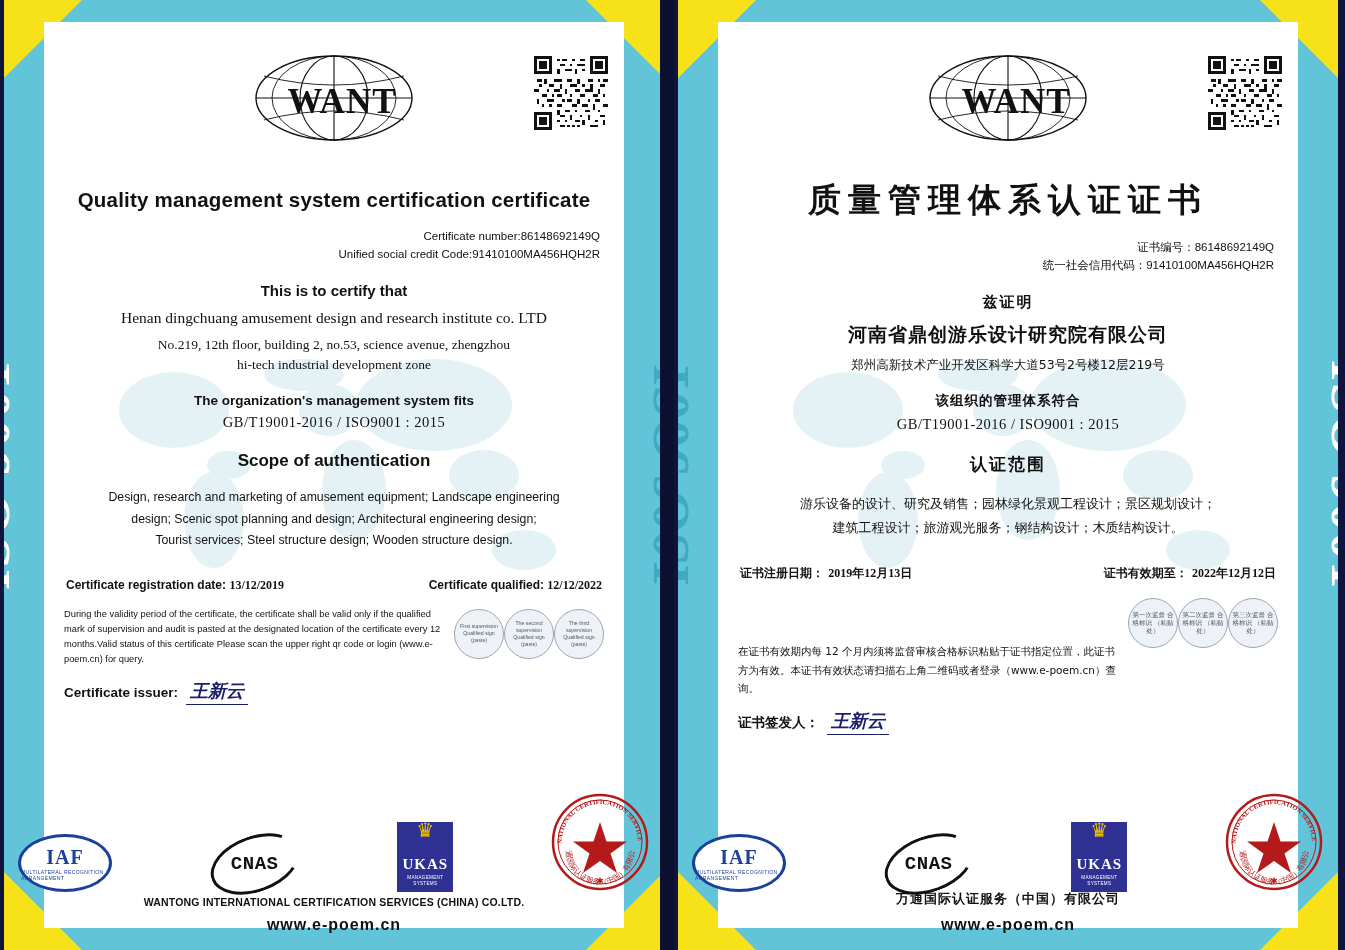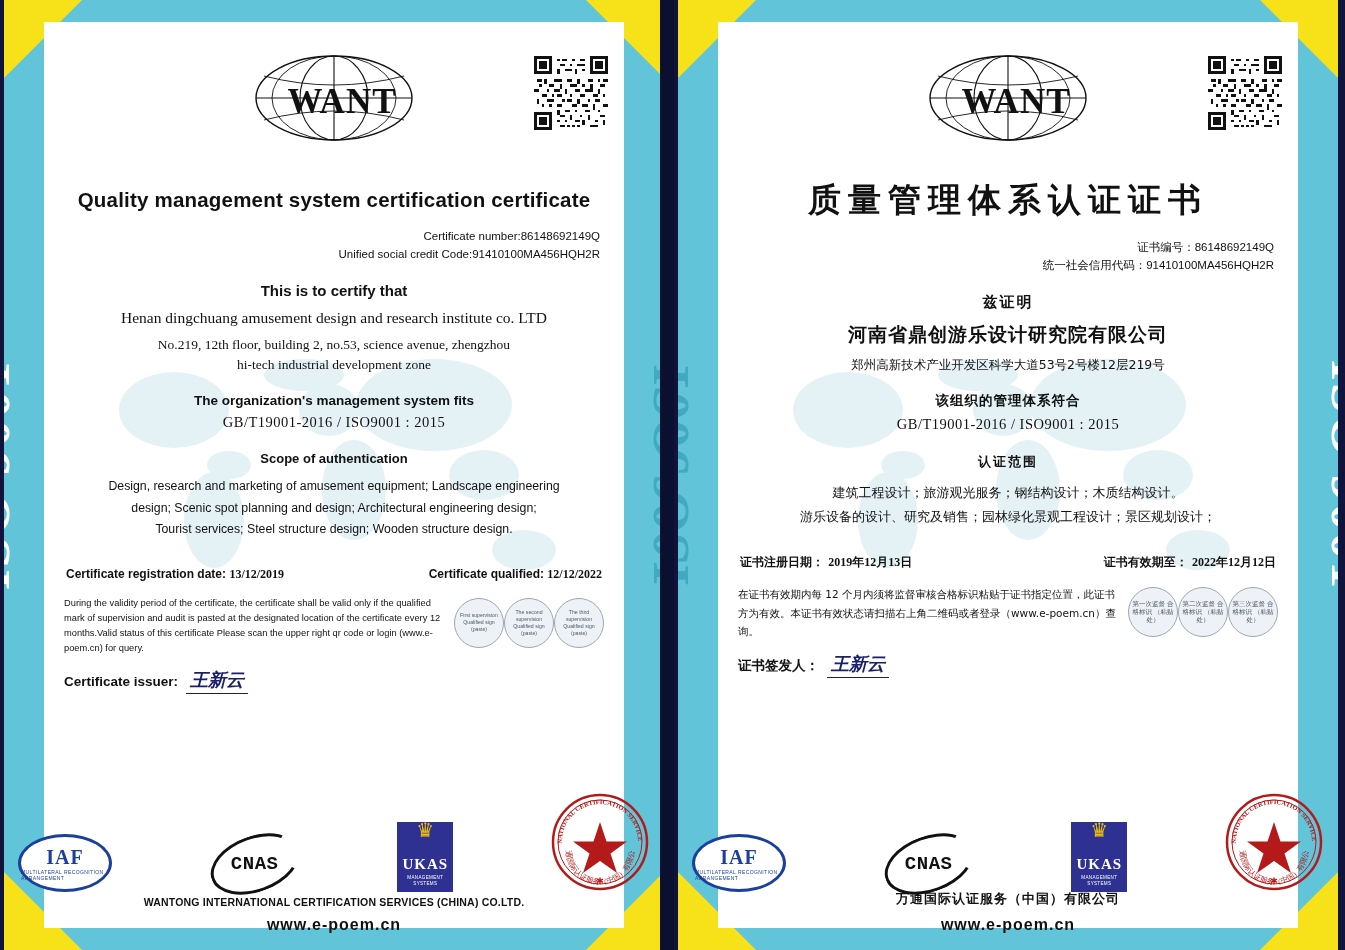--- a/index.html
+++ b/index.html
@@ -169,28 +169,28 @@
   .standard{
     margin-top:6px;
     font-family:"Liberation Serif", serif;
     font-size:14.5px;
     color:#111;
     letter-spacing:.5px;
   }
 
   .scope-title{
     margin-top:20px;
-    font-size:13px;
+    font-size:17px;
     font-weight:bold;
     color:#111;
   }
   .scope-title.cn{font-family:"DejaVu Sans", sans-serif;letter-spacing:2px;}
 
   .scope-body{
-    margin-top:10px;
+    margin-top:16px;
     font-family:"Liberation Sans", sans-serif;
     font-size:12.3px;
     line-height:1.75;
     color:#111;
   }
   .scope-body.cn{font-family:"DejaVu Sans", sans-serif;font-size:13px;line-height:1.8;}
 
   .dates{
     margin-top:26px;
     display:flex;
@@ -210,21 +210,21 @@
     gap:10px;
     padding:0 4px;
   }
   .notes{
     flex:1;
     text-align:left;
     font-size:9.3px;
     line-height:1.62;
     color:#111;
   }
-  .notes.cn{font-family:"DejaVu Sans", sans-serif;font-size:10.5px;line-height:1.75;}
+  .notes.cn{font-family:"DejaVu Sans", sans-serif;font-size:10.5px;line-height:1.75;margin-top:46px;}
 
   .seals{
     display:flex;
     padding-top:2px;
   }
   .seal{
     width:50px;height:50px;border-radius:50%;
     border:1px solid #9aa7b5;
     background:#eef2f6;
     color:#4a5a68;
@@ -706,22 +706,22 @@
       <div class="orgname cn">河南省鼎创游乐设计研究院有限公司</div>
       <div class="addr cn">
         <div>郑州高新技术产业开发区科学大道53号2号楼12层219号</div>
       </div>
 
       <div class="fits cn">该组织的管理体系符合</div>
       <div class="standard">GB/T19001-2016  /  ISO9001 : 2015</div>
 
       <div class="scope-title cn">认证范围</div>
       <div class="scope-body cn">
+        <div>游乐设备的设计、研究及销售；园林绿化景观工程设计；景区规划设计；</div>
         <div>建筑工程设计；旅游观光服务；钢结构设计；木质结构设计。</div>
-        <div>游乐设备的设计、研究及销售；园林绿化景观工程设计；景区规划设计；</div>
       </div>
 
       <div class="dates cn">
         <div>
           <span>证书注册日期：</span>
           <span class="val">2019年12月13日</span>
         </div>
         <div>
           <span>证书有效期至：</span>
           <span class="val">2022年12月12日</span>

